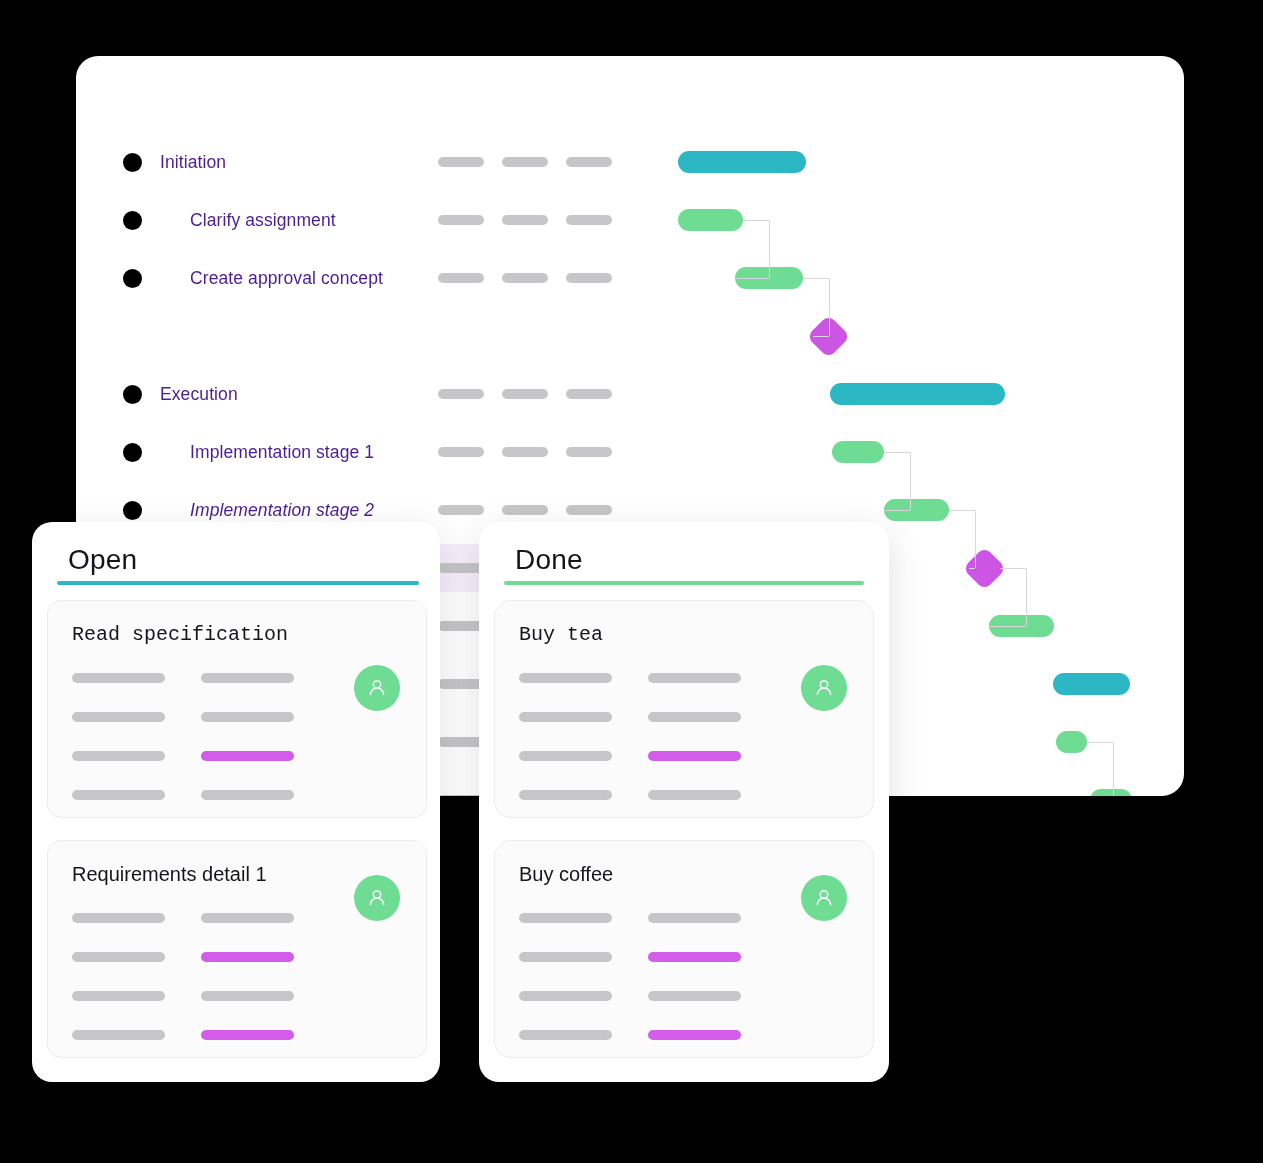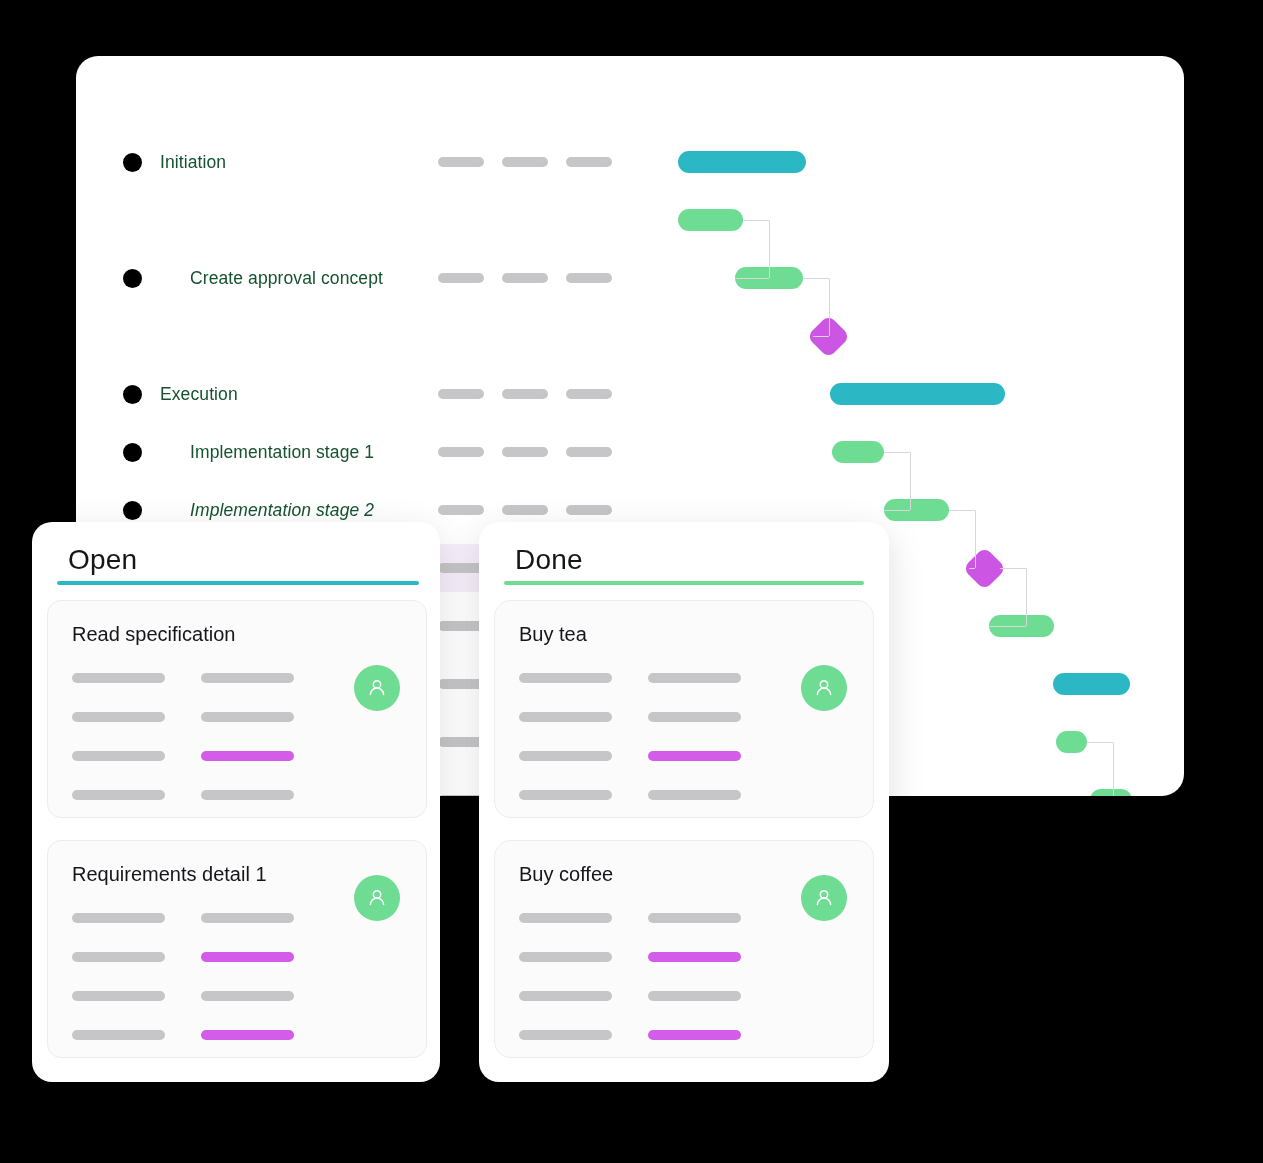--- a/index.html
+++ b/index.html
@@ -60,21 +60,21 @@
     left: 37px;
     width: 19px;
     height: 19px;
     border-radius: 50%;
     background: #000000;
   }
 
   .task-label {
     position: absolute;
     font-size: 17.5px;
-    color: #14532d;
+    color: #4c1d95;
     white-space: nowrap;
     letter-spacing: .1px;
   }
   .task-label.lvl0 { left: 74px; }
   .task-label.lvl1 { left: 104px; }
 
   .meta {
     position: absolute;
     left: 352px;
     display: flex;
@@ -145,21 +145,21 @@
 
   .kcard {
     position: absolute;
     left: 15px;
     background: #fbfbfb;
     border: 1px solid #ececec;
     border-radius: 14px;
   }
   #kanban-open .kcard { width: 380px; }
   #kanban-done .kcard { width: 380px; border-radius: 17px; }
-  .kcard.r1 { top: 78px;  height: 218px; }
+  .kcard.r1 { top: 78px;  height: 218px; font-family: Liberation Mono, monospace; }
   .kcard.r2 { top: 318px; height: 218px; }
 
   .kcard-title {
     position: absolute;
     left: 24px;
     top: 22px;
     font-size: 20px;
     color: #15161a;
   }
 
@@ -202,20 +202,29 @@
 </head>
 <body>
 
 <div id="stage">
 
   <div id="gantt-panel">
     <div class="gantt-rows" id="gantt-rows">
         <div class="grow" style="top: 82px;">
           <div class="bullet"></div>
           <div class="task-label lvl0">Initiation</div>
+          <div class="meta">
+            <span></span>
+            <span></span>
+            <span></span>
+          </div>
+        </div>
+        <div class="grow" style="top: 140px;">
+          <div class="bullet"></div>
+          <div class="task-label lvl1">Clarify assignment</div>
           <div class="meta">
             <span></span>
             <span></span>
             <span></span>
           </div>
         </div>
         <div class="grow" style="top: 198px;">
           <div class="bullet"></div>
           <div class="task-label lvl1">Create approval concept</div>
           <div class="meta">

